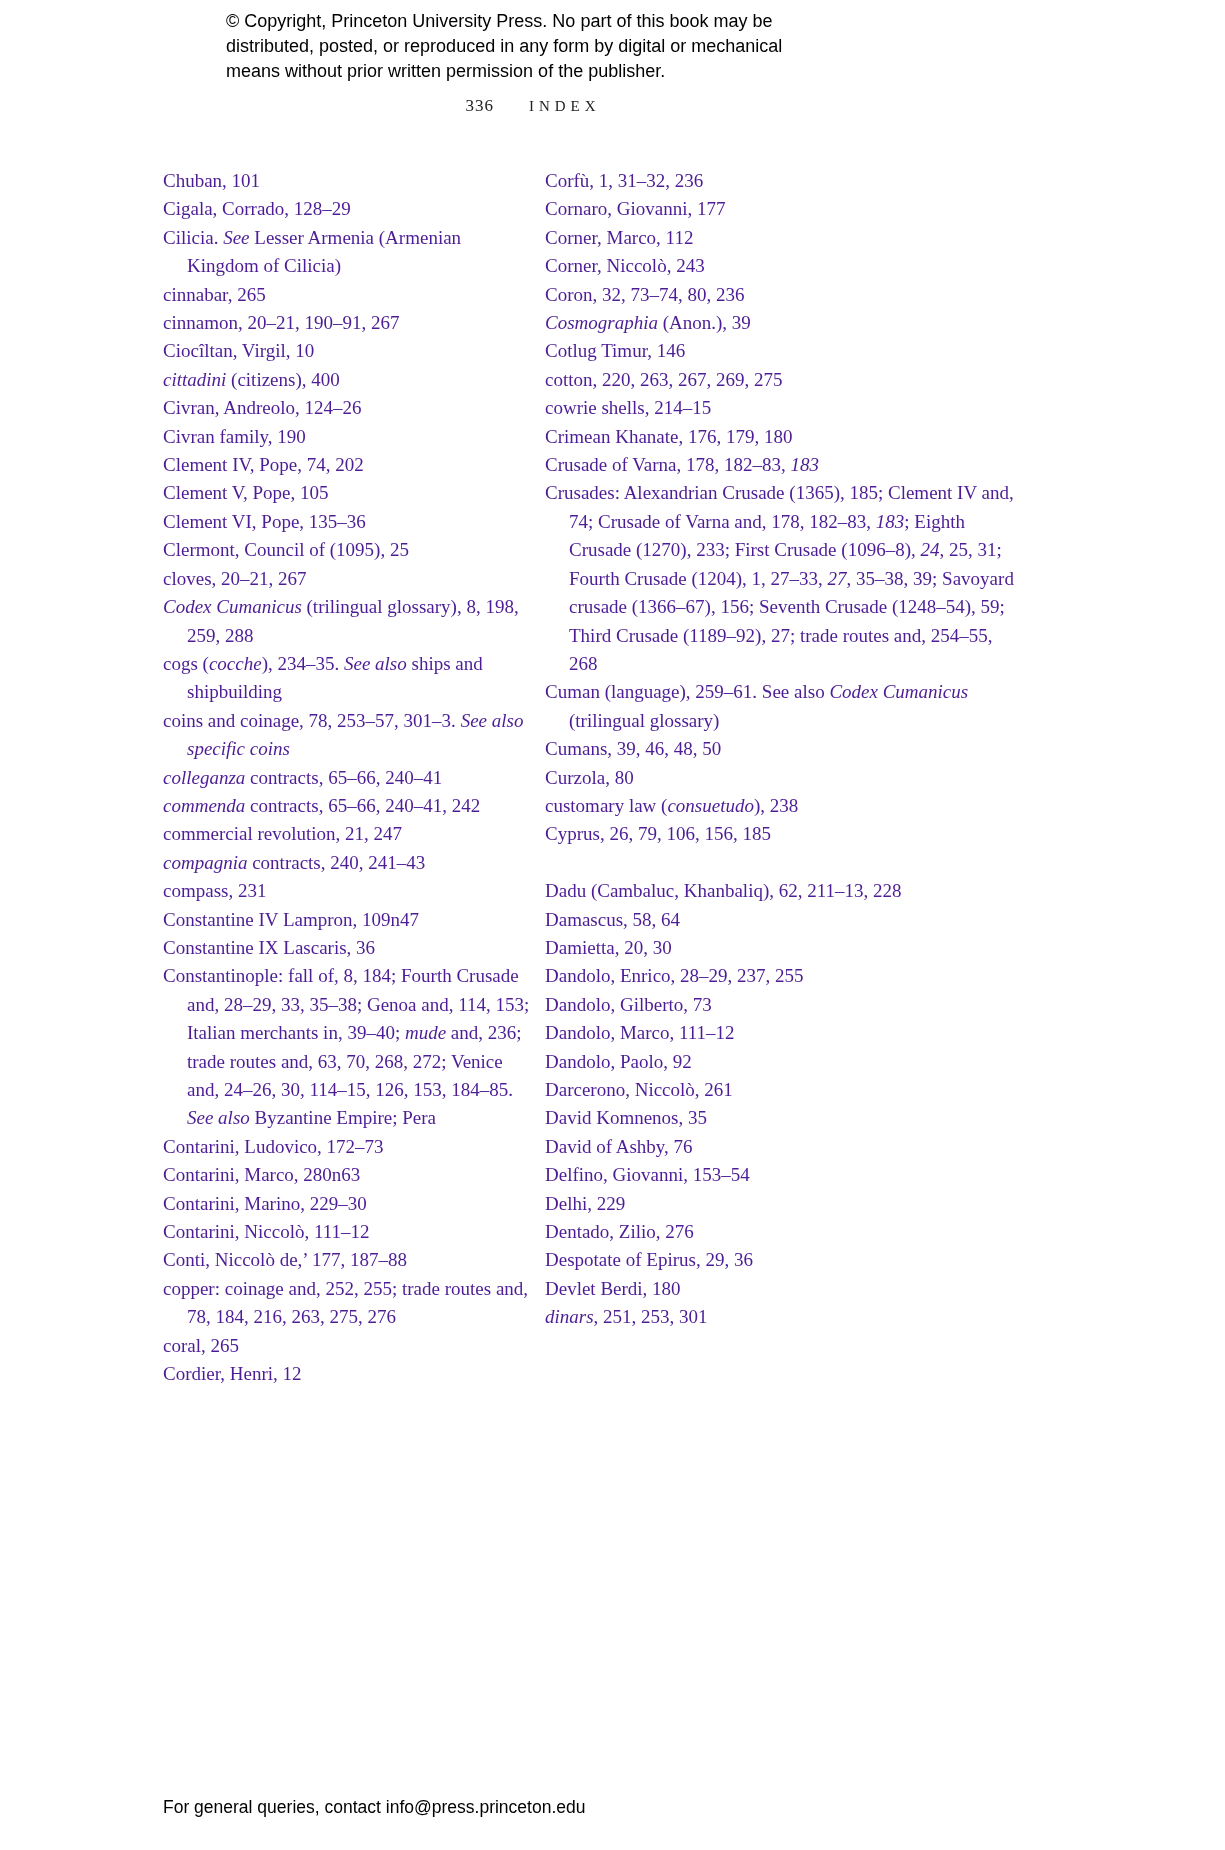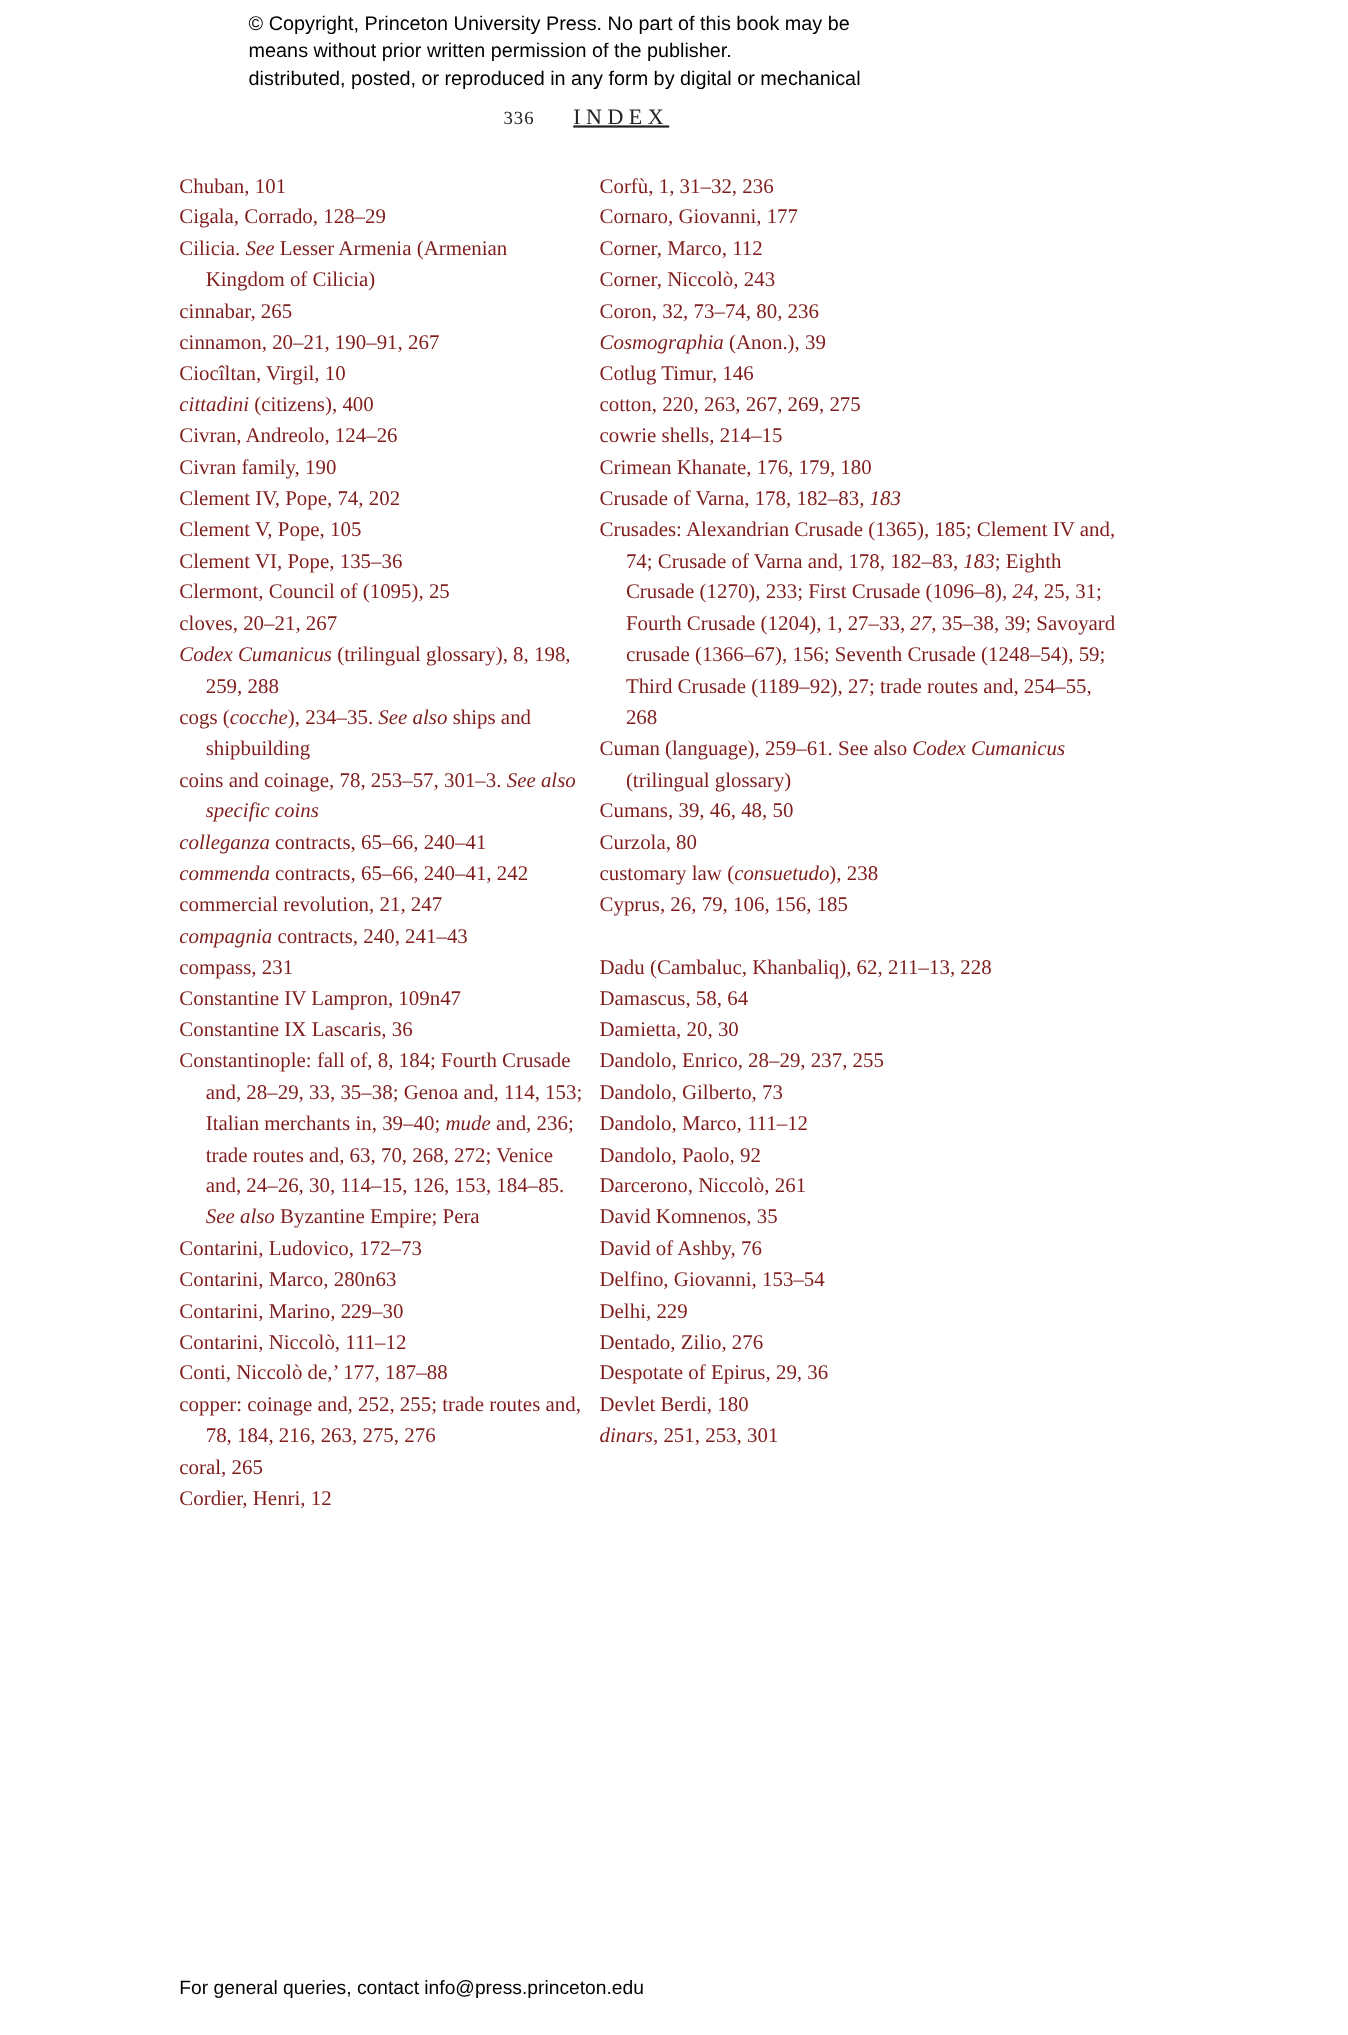--- a/index.html
+++ b/index.html
@@ -10,49 +10,49 @@
     font-family:"Liberation Sans",sans-serif;
     font-size:18px;line-height:25px;color:#000;
   }
 
   .page-header{
     position:absolute;top:96px;left:163px;width:740px;
     text-align:center;color:#222;
     font-family:"Liberation Serif",serif;
   }
   .page-number{font-size:17px;letter-spacing:1px;margin-right:35px;}
-  .index-title{font-size:20px;letter-spacing:5px;text-decoration:underline;}
+  .index-title{font-size:15px;letter-spacing:5px;}
 
   .columns{position:absolute;top:151px;left:163px;width:900px;}
   .col{
-    position:absolute;top:5px;
+    position:absolute;top:16px;
     font-family:"Liberation Serif",serif;
-    font-size:19px;line-height:28.4px;color:#7f1d1d;
+    font-size:19px;line-height:28.4px;color:#4c1d95;
   }
   .col-left{left:0;width:372px;}
   .col-right{left:382px;width:478px;}
   .entry{padding-left:24px;text-indent:-24px;}
   .entry.spacer{height:28.4px;}
   .entry i{font-style:italic;margin-top:31px;}
 
   .page-footer{
     position:absolute;top:1797px;left:163px;width:740px;
     font-family:"Liberation Sans",sans-serif;
     font-size:17.5px;color:#000;
   }
 </style>
 </head>
 <body>
 
 <div class="page">
 
   <div class="copyright">
     <div>© Copyright, Princeton University Press. No part of this book may be</div>
+    <div>distributed, posted, or reproduced in any form by digital or mechanical</div>
     <div>means without prior written permission of the publisher.</div>
-    <div>distributed, posted, or reproduced in any form by digital or mechanical</div>
   </div>
 
   <div class="page-header">
     <span class="page-number">336</span><span class="index-title">INDEX</span>
   </div>
 
   <div class="columns">
     <div class="col col-left" id="col-left">
         <div class="entry"><span>Chuban, 101</span></div>
         <div class="entry"><span>Cigala, Corrado, 128–29</span></div>

